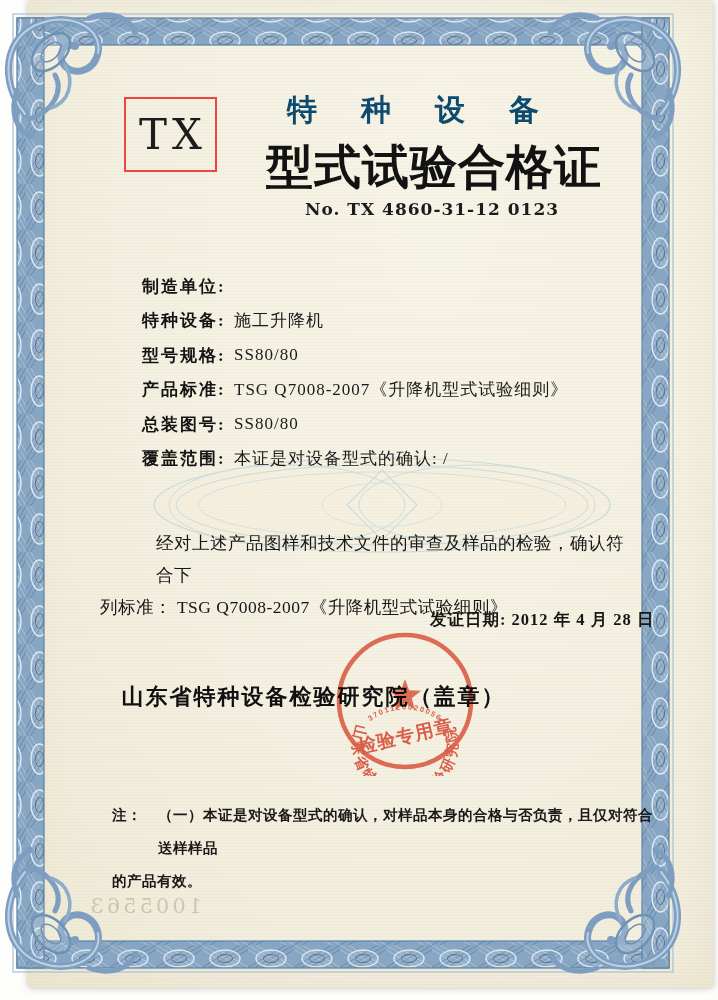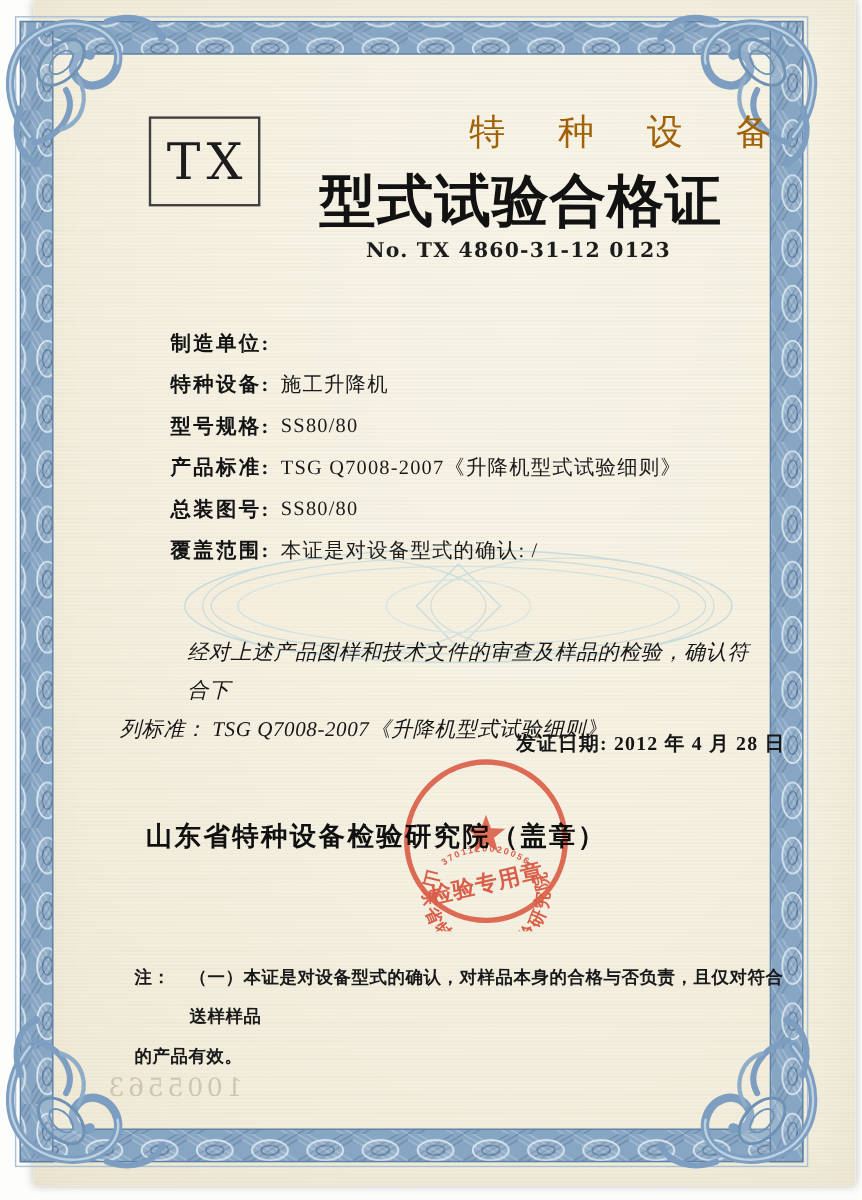--- a/index.html
+++ b/index.html
@@ -13,51 +13,50 @@
     position:absolute;left:28px;top:0;width:685px;height:988px;
     background:
       repeating-linear-gradient(180deg, rgba(205,195,160,.10) 0 1px, rgba(0,0,0,0) 1px 3px),
       radial-gradient(ellipse at 60% 20%, #f7f4e8 0%, #f4f0e1 55%, #efe9d6 100%);
     box-shadow:0 0 7px rgba(90,80,60,.35), inset 0 0 40px rgba(180,165,120,.12);
     border-radius:3px;
   }
   .abs{position:absolute;}
   .tx-box{
     left:124px;top:97px;width:84px;height:71px;
-    border:2px solid #404040;
+    border:2px solid #ef4444;
     display:flex;align-items:center;justify-content:center;
     font-family:"DejaVu Serif", serif;
     font-size:42px;letter-spacing:5px;color:#1c1c1c;padding-left:5px;
   }
   .title1{
     left:287px;top:90px;width:400px;
-    font-size:30px;font-weight:normal;letter-spacing:44px;color:#a16207;
+    font-size:30px;font-weight:bold;letter-spacing:44px;color:#0c4a6e;
     white-space:nowrap;
-    text-align:right;
   }
   .title2{
     left:266px;top:136px;width:420px;
     font-size:47px;font-weight:900;letter-spacing:1px;color:#121212;
     white-space:nowrap;
   }
   .serial{
     left:132px;top:199px;width:600px;text-align:center;
     font-family:"DejaVu Serif", serif;
     font-size:17px;font-weight:600;letter-spacing:1px;color:#1c1c1c;
   }
   .fields{left:142px;top:269px;width:520px;}
   .field-row{display:flex;height:34.5px;align-items:center;}
   .field-label{
     width:92px;flex:0 0 92px;font-size:17px;font-weight:bold;
     letter-spacing:2px;color:#141414;white-space:nowrap;
   }
   .field-value{font-size:17px;color:#1a1a1a;letter-spacing:1px;white-space:nowrap;}
   .statement{
     left:100px;top:527px;width:534px;
-    font-size:17.5px;line-height:32px;color:#161616;letter-spacing:.5px;font-style:italic;
+    font-size:17.5px;line-height:32px;color:#161616;letter-spacing:.5px;
   }
   .statement .indent{padding-left:56px;display:block;}
   .issue-date{
     left:430px;top:609px;font-size:16.5px;font-weight:bold;
     letter-spacing:1px;color:#161616;white-space:nowrap;
   }
   .issuer{
     left:0;top:682px;width:627px;text-align:center;
     font-size:22px;font-weight:bold;letter-spacing:2px;color:#101010;
   }

